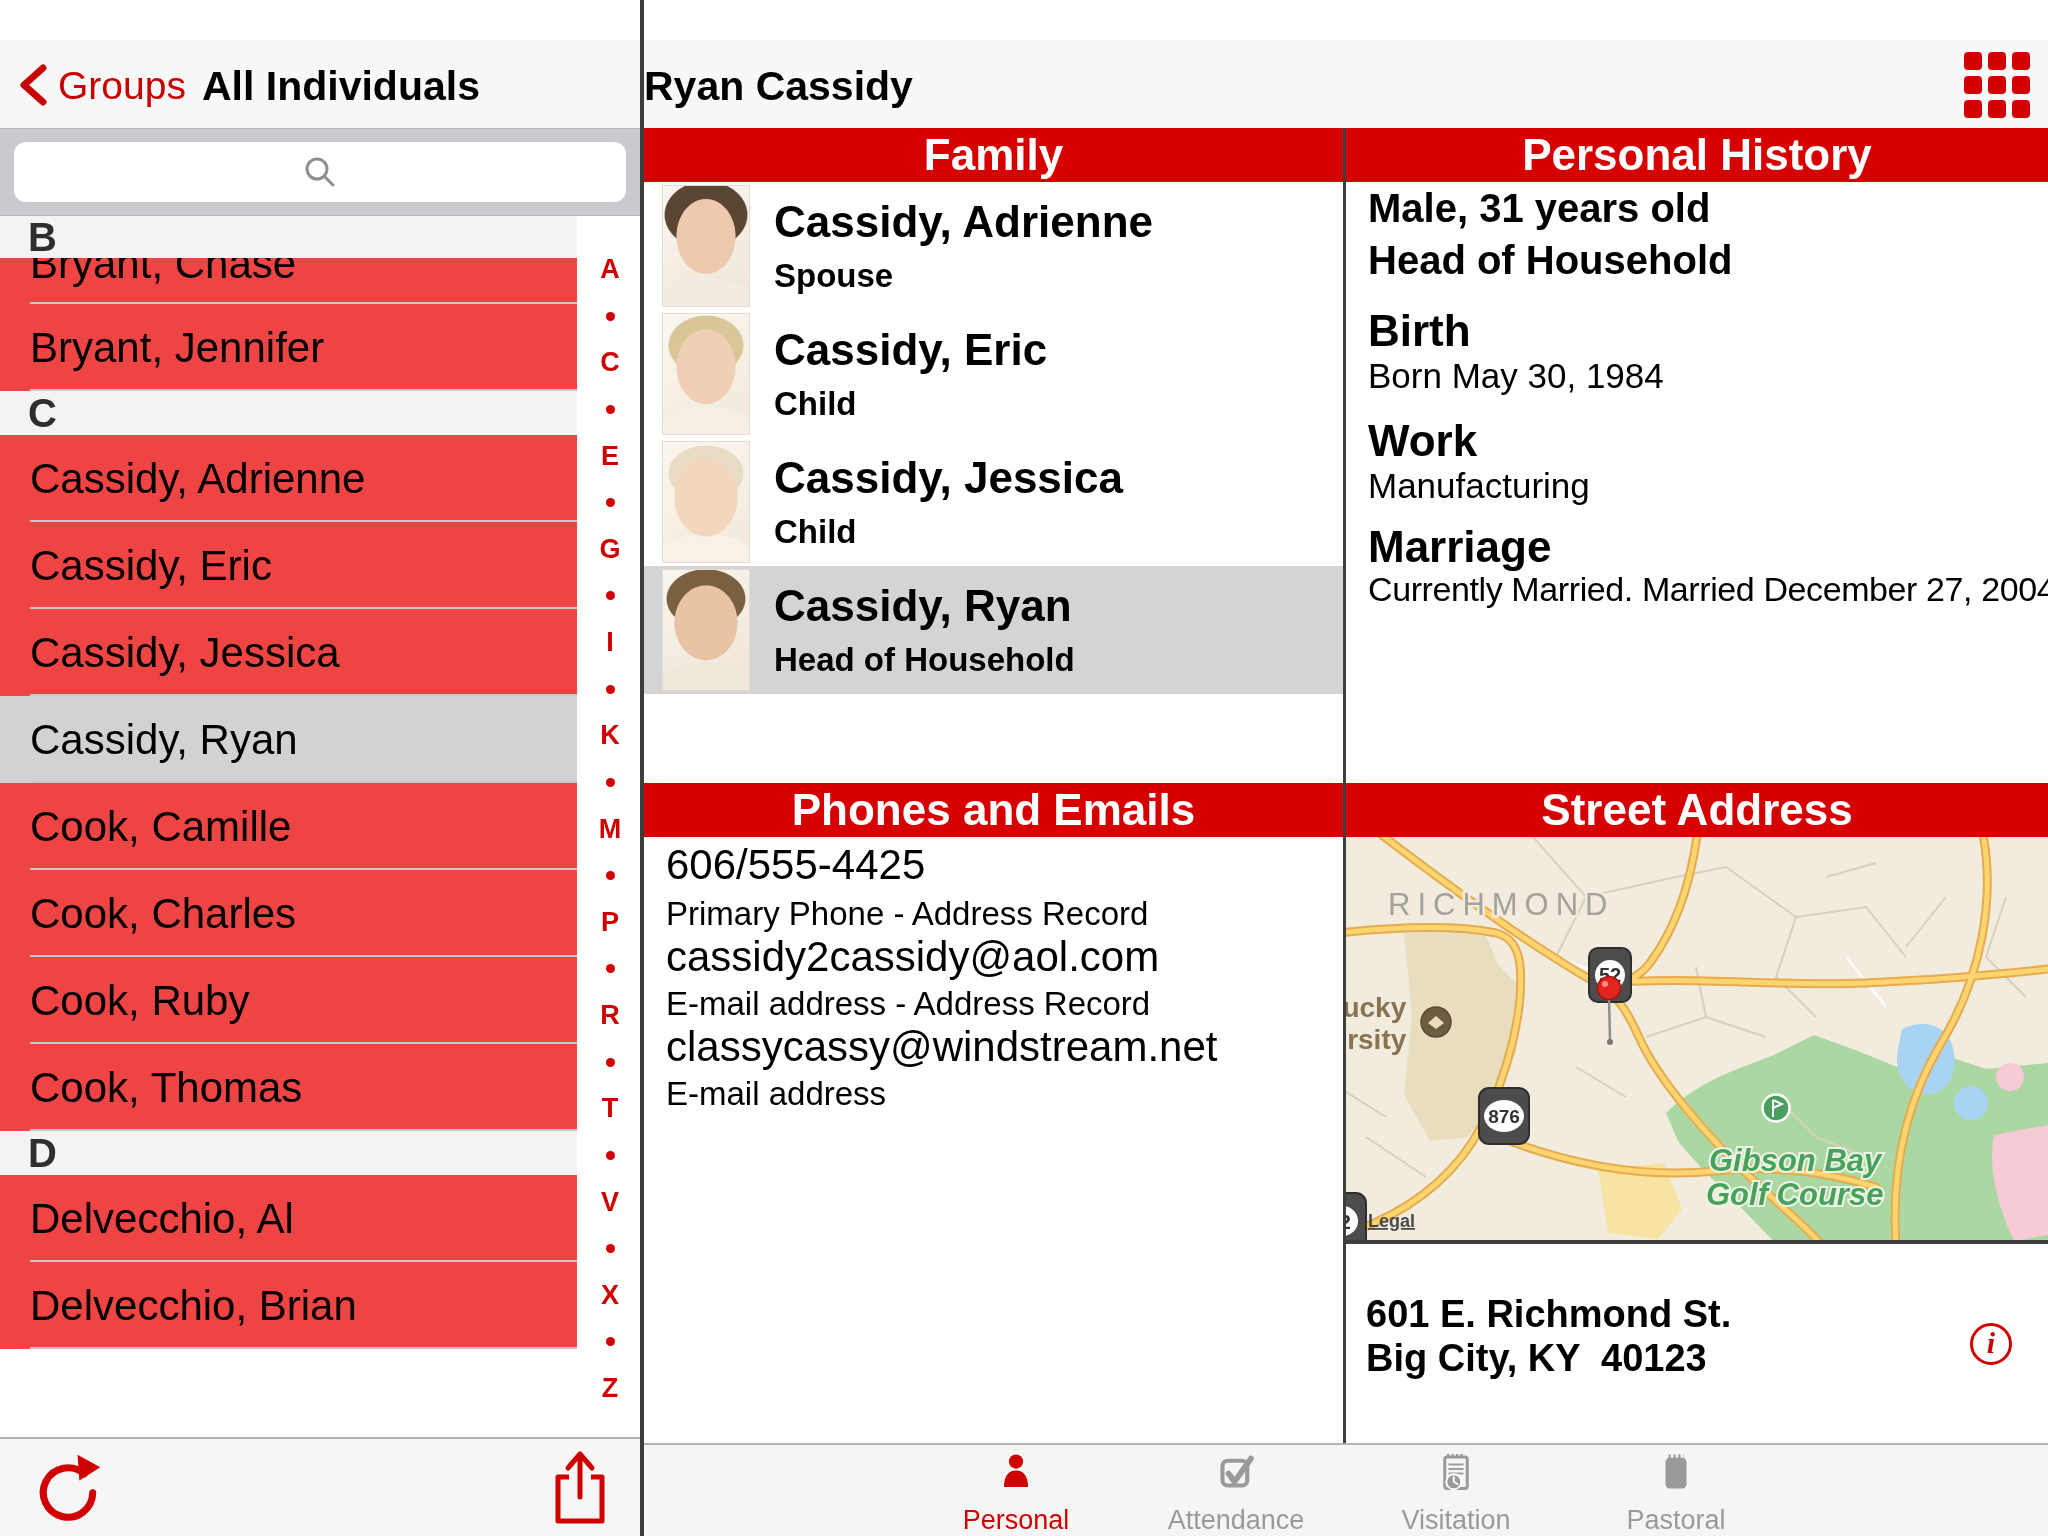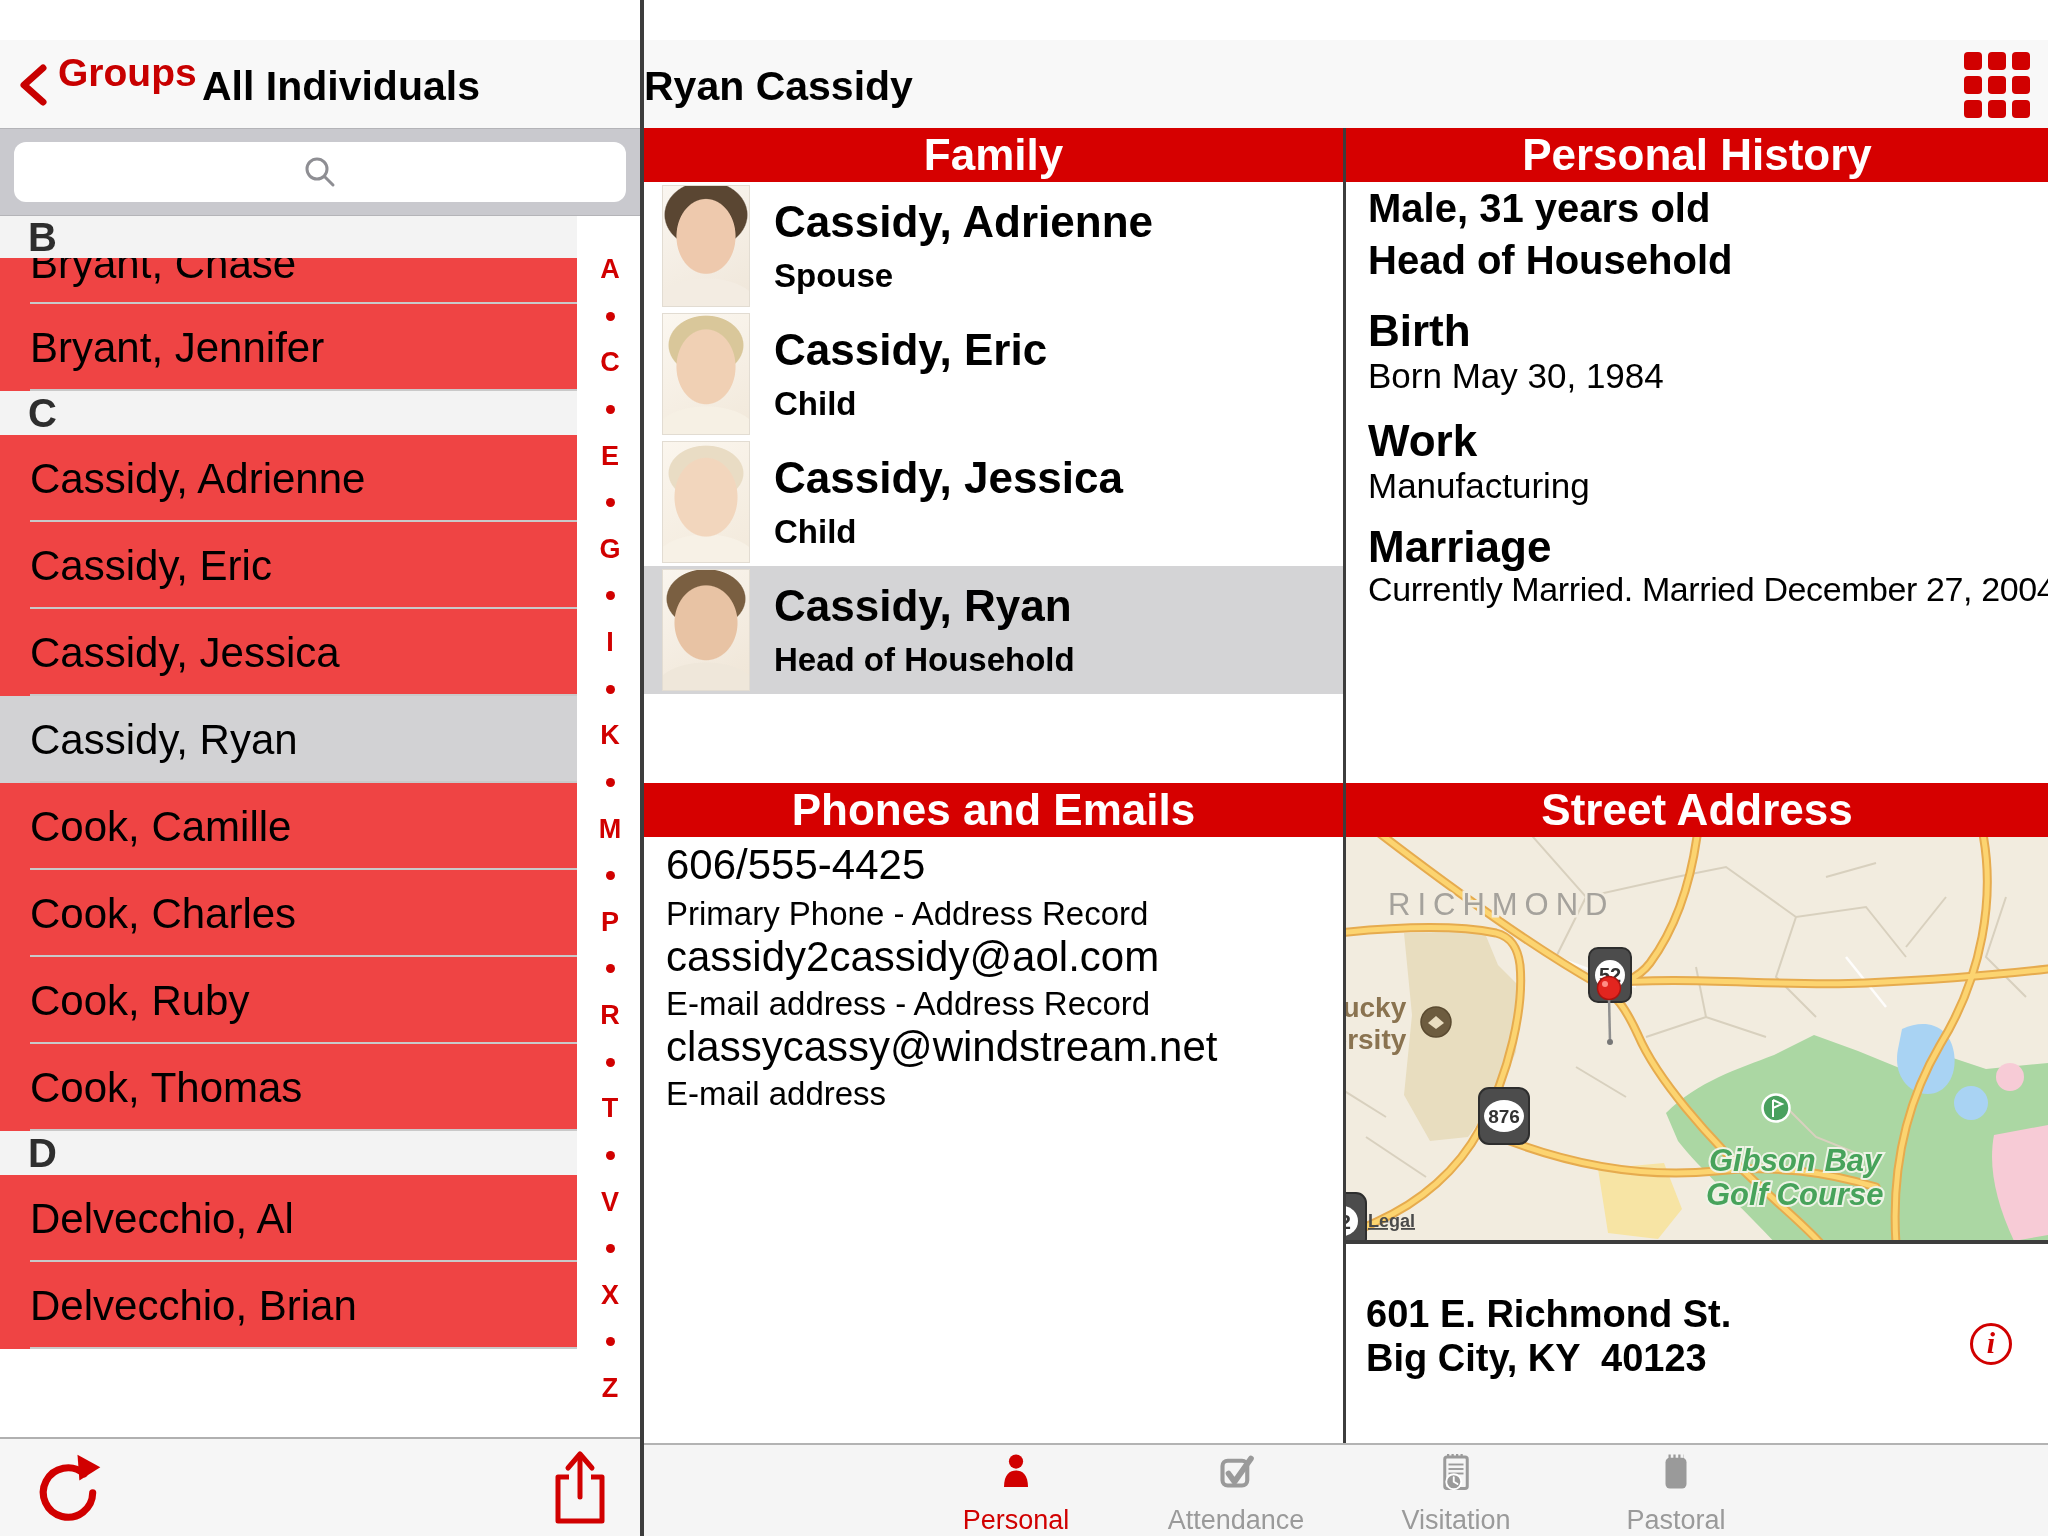--- a/index.html
+++ b/index.html
@@ -12,21 +12,21 @@
   .st-carrier{position:absolute;left:22px;top:7px;font-size:29px;color:#000;}
   .st-wifi{position:absolute;left:92px;top:11px;}
   .st-time{position:absolute;left:0;right:0;top:7px;text-align:center;font-size:30px;font-weight:700;color:#000;}
   .st-batt{position:absolute;right:16px;top:7px;display:flex;align-items:center;gap:8px;}
   .st-batt-label{font-size:29px;color:#000;}
 
   
   .left-panel{position:absolute;left:0;top:0;width:640px;height:1536px;background:#fff;}
   .lp-nav{position:absolute;left:0;top:40px;width:640px;height:88px;background:#f8f8f8;}
   .lp-back-chevron{position:absolute;left:18px;top:24px;}
-  .lp-back-label{position:absolute;left:58px;top:11px;font-size:39px;font-weight:700;color:#c80000;}
+  .lp-back-label{position:absolute;left:58px;top:24px;font-size:39px;font-weight:400;color:#c80000;}
   .lp-title{position:absolute;left:202px;top:23px;font-size:41px;font-weight:700;color:#000;}
   .search-strip{position:absolute;left:0;top:128px;width:640px;height:88px;background:#c9c9ce;border-top:1px solid #b4b4b8;border-bottom:1px solid #b4b4b8;}
   .search-field{position:absolute;left:14px;top:13px;width:612px;height:60px;background:#fff;border-radius:12px;display:flex;align-items:center;justify-content:center;}
   .list{position:absolute;left:0;top:216px;width:640px;height:1221px;background:#fff;overflow:hidden;}
   .rows{width:577px;}
   .lh{height:44px;background:#f3f3f3;display:flex;align-items:center;padding-left:28px;font-size:40px;font-weight:700;color:#2e2e2e;}
   .lh.first{height:42px;}
   .lr{position:relative;height:87px;display:flex;align-items:center;padding-left:30px;font-size:42px;color:#000;background:#ef4444;}
   .lr::after{content:"";position:absolute;left:30px;right:0;bottom:0;height:2px;background:#c9c9c9;}
   .lr.selected{background:#d2d2d4;}

